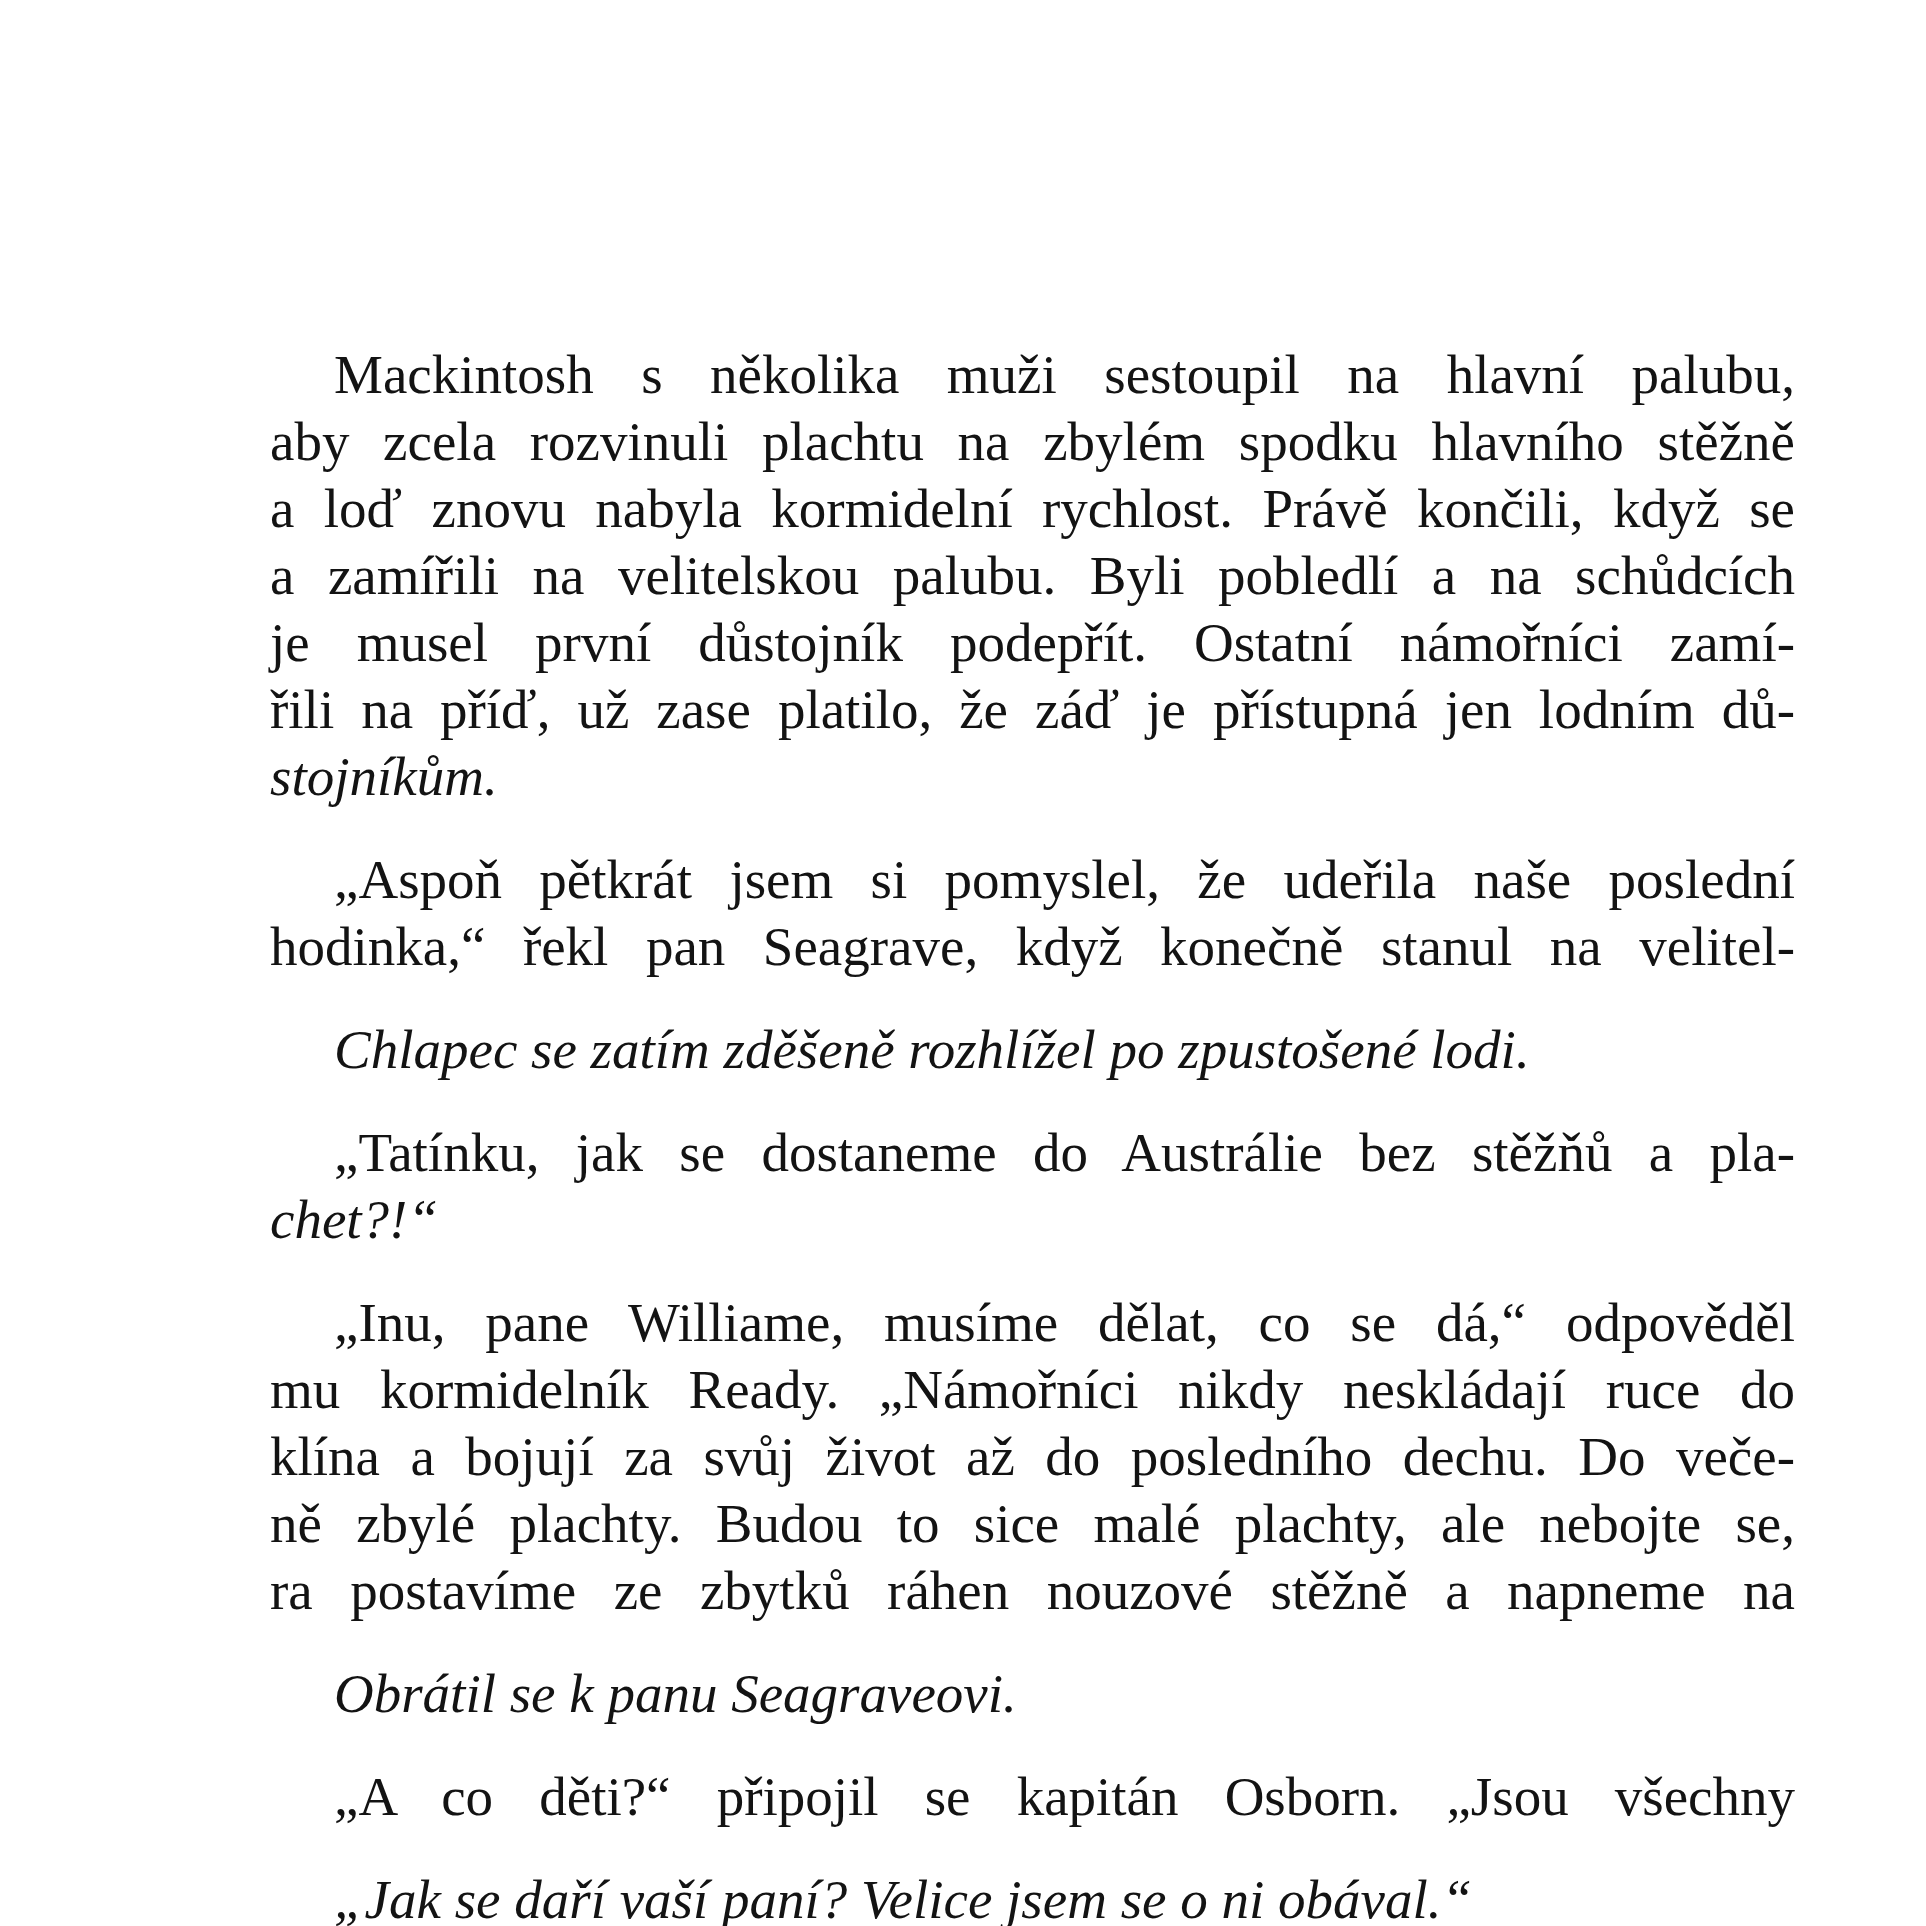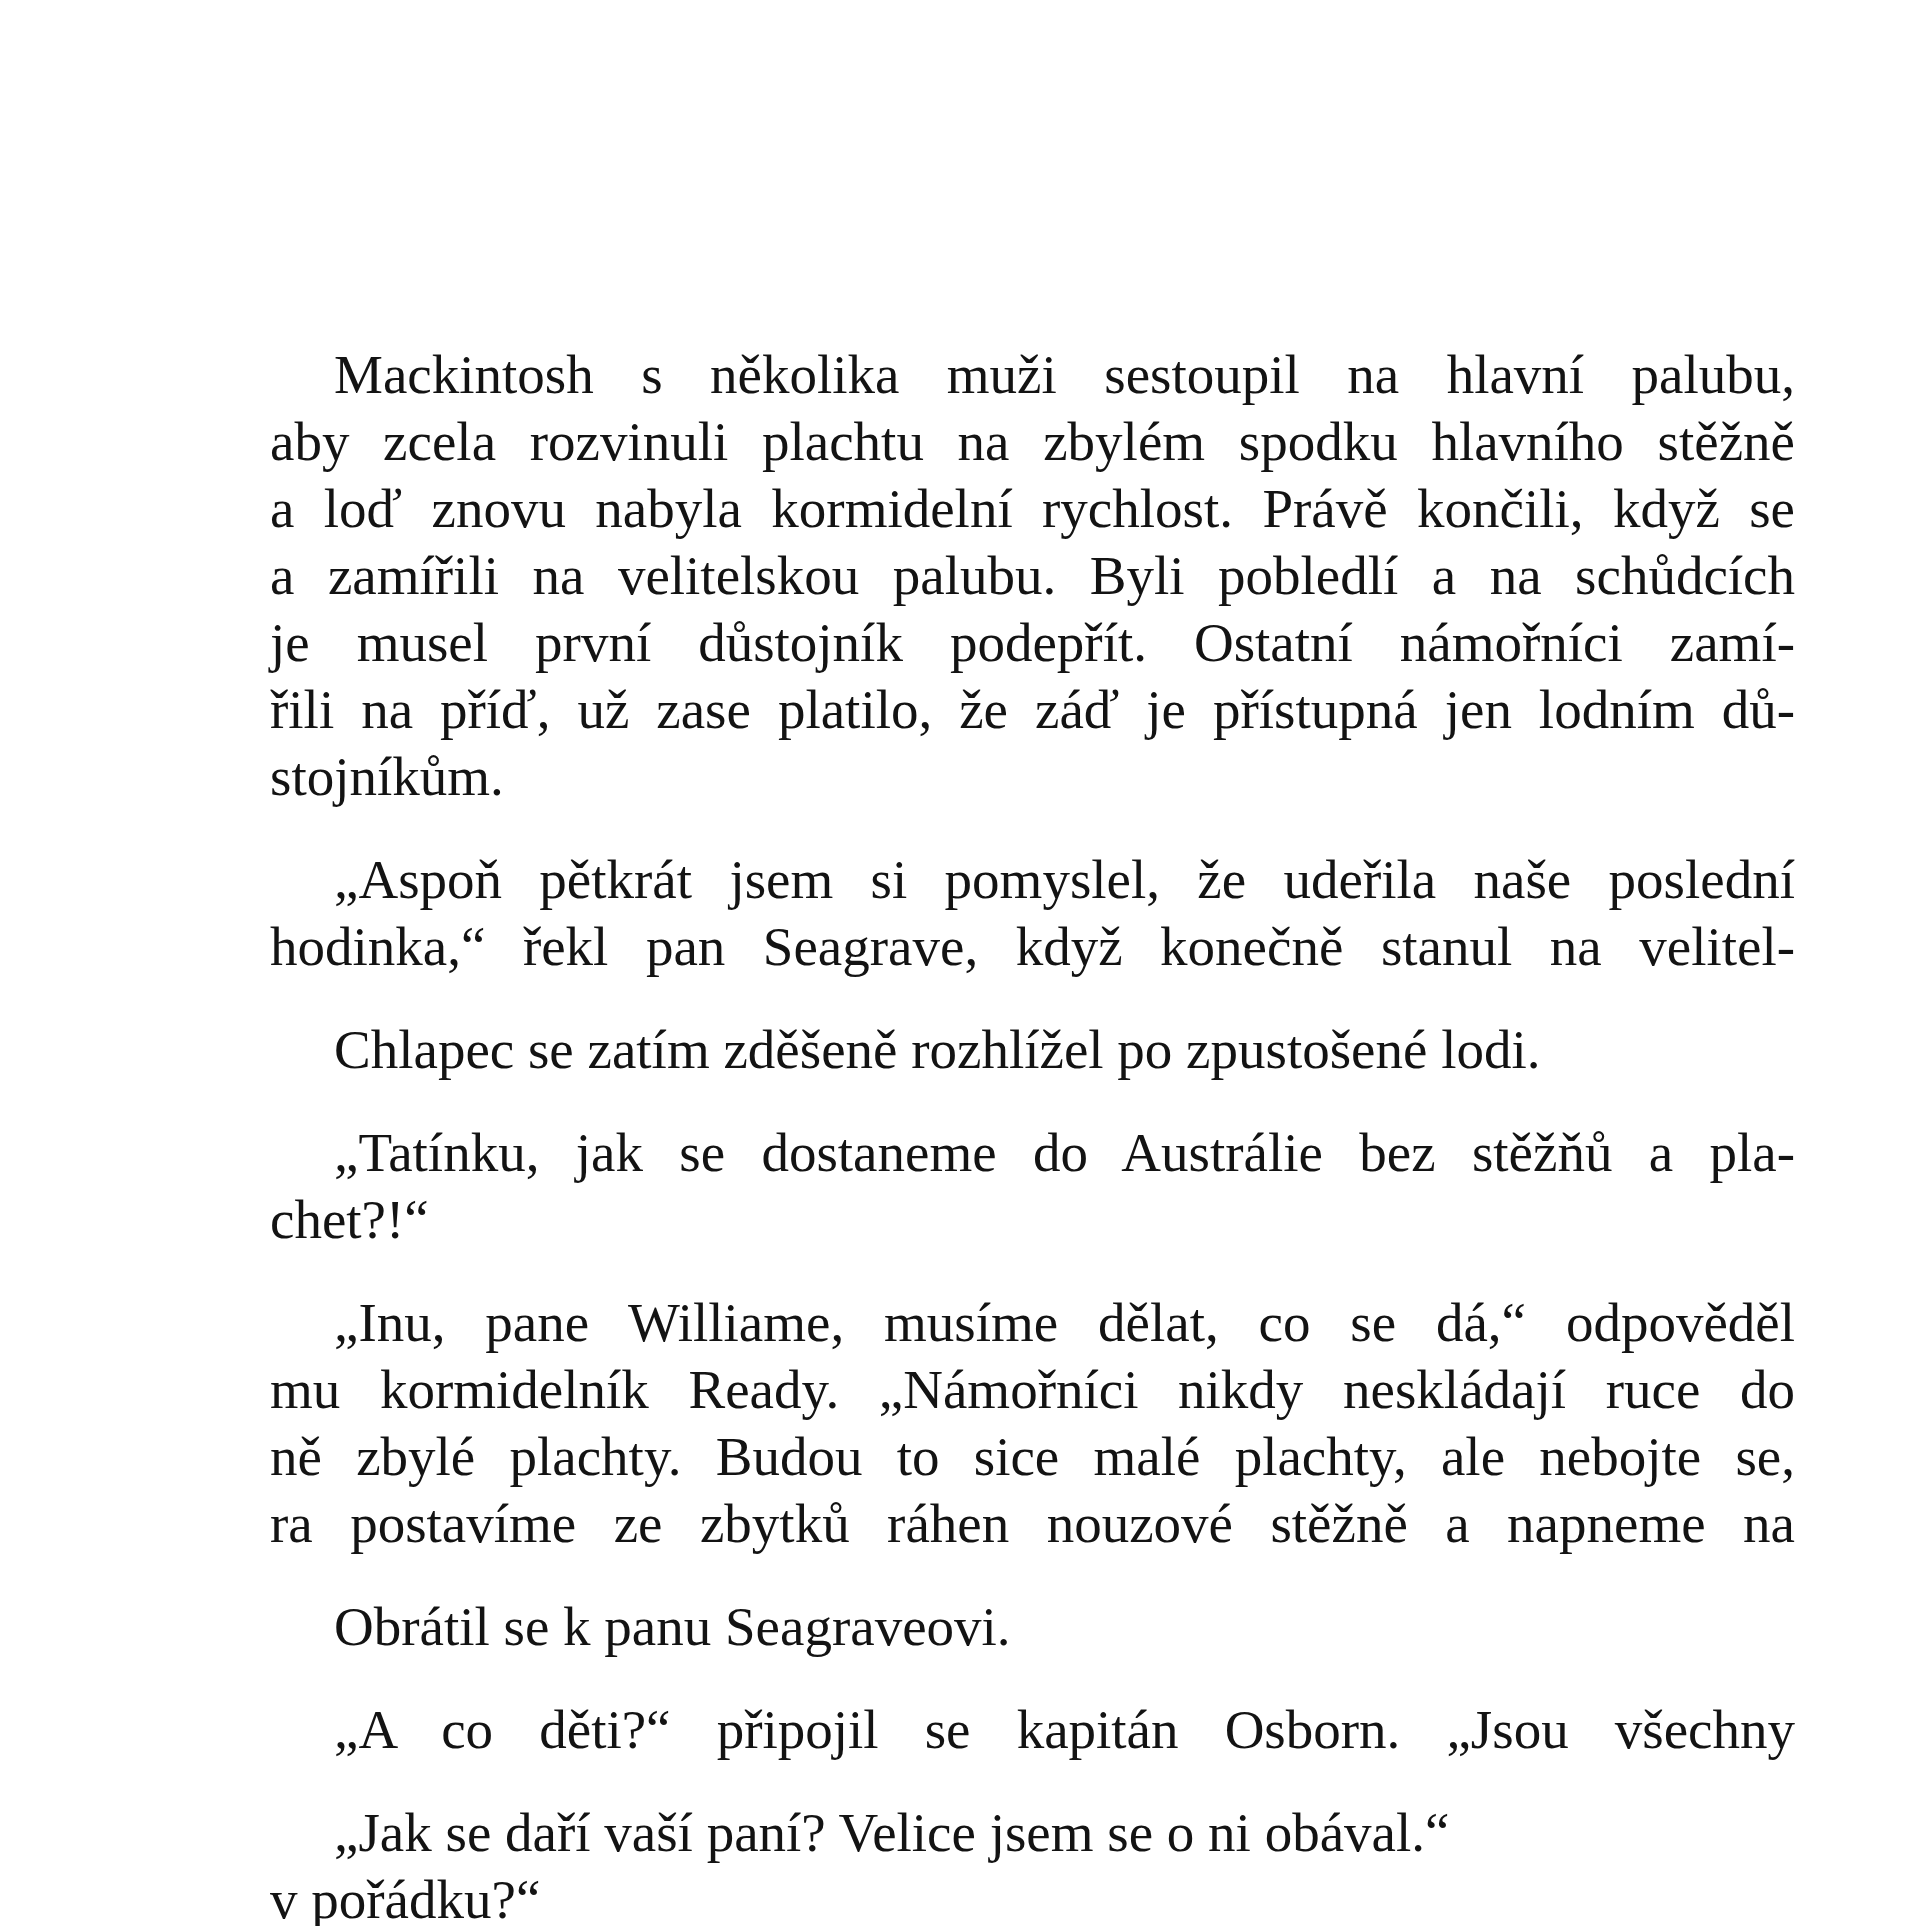--- a/index.html
+++ b/index.html
@@ -33,20 +33,21 @@
     overflow: visible;
   }
   
   .line.just {
     text-align: justify;
     text-align-last: justify;
   }
   .line.last {
     text-align: left;
     text-align-last: left;
+    font-style: italic;
   }
   .line.first {
     text-indent: 64px;
     margin-top: 36px;
   }
 </style>
 </head>
 <body>
 
 <div class="page">
@@ -59,20 +60,21 @@
       <div class="line just">je musel první důstojník podepřít. Ostatní námořníci zamí-</div>
       <div class="line just">řili na příď, už zase platilo, že záď je přístupná jen lodním dů-</div>
       <div class="line last">stojníkům.</div>
       <div class="line just first">„Aspoň pětkrát jsem si pomyslel, že udeřila naše poslední</div>
       <div class="line just">hodinka,“ řekl pan Seagrave, když konečně stanul na velitel-</div>
       <div class="line last first">Chlapec se zatím zděšeně rozhlížel po zpustošené lodi.</div>
       <div class="line just first">„Tatínku, jak se dostaneme do Austrálie bez stěžňů a pla-</div>
       <div class="line last">chet?!“</div>
       <div class="line just first">„Inu, pane Williame, musíme dělat, co se dá,“ odpověděl</div>
       <div class="line just">mu kormidelník Ready. „Námořníci nikdy neskládají ruce do</div>
+      <div class="line just">klína a bojují za svůj život až do posledního dechu. Do veče-</div>
       <div class="line just">ně zbylé plachty. Budou to sice malé plachty, ale nebojte se,</div>
       <div class="line just">ra postavíme ze zbytků ráhen nouzové stěžně a napneme na</div>
       <div class="line last first">Obrátil se k panu Seagraveovi.</div>
       <div class="line just first">„A co děti?“ připojil se kapitán Osborn. „Jsou všechny</div>
       <div class="line last first">„Jak se daří vaší paní? Velice jsem se o ni obával.“</div>
       <div class="line last">v pořádku?“</div>
       <div class="line just first">„Ženě je velmi zle a dětem taky, ale žijeme,“ odpověděl pan</div>
     </main>
 
 </div>

